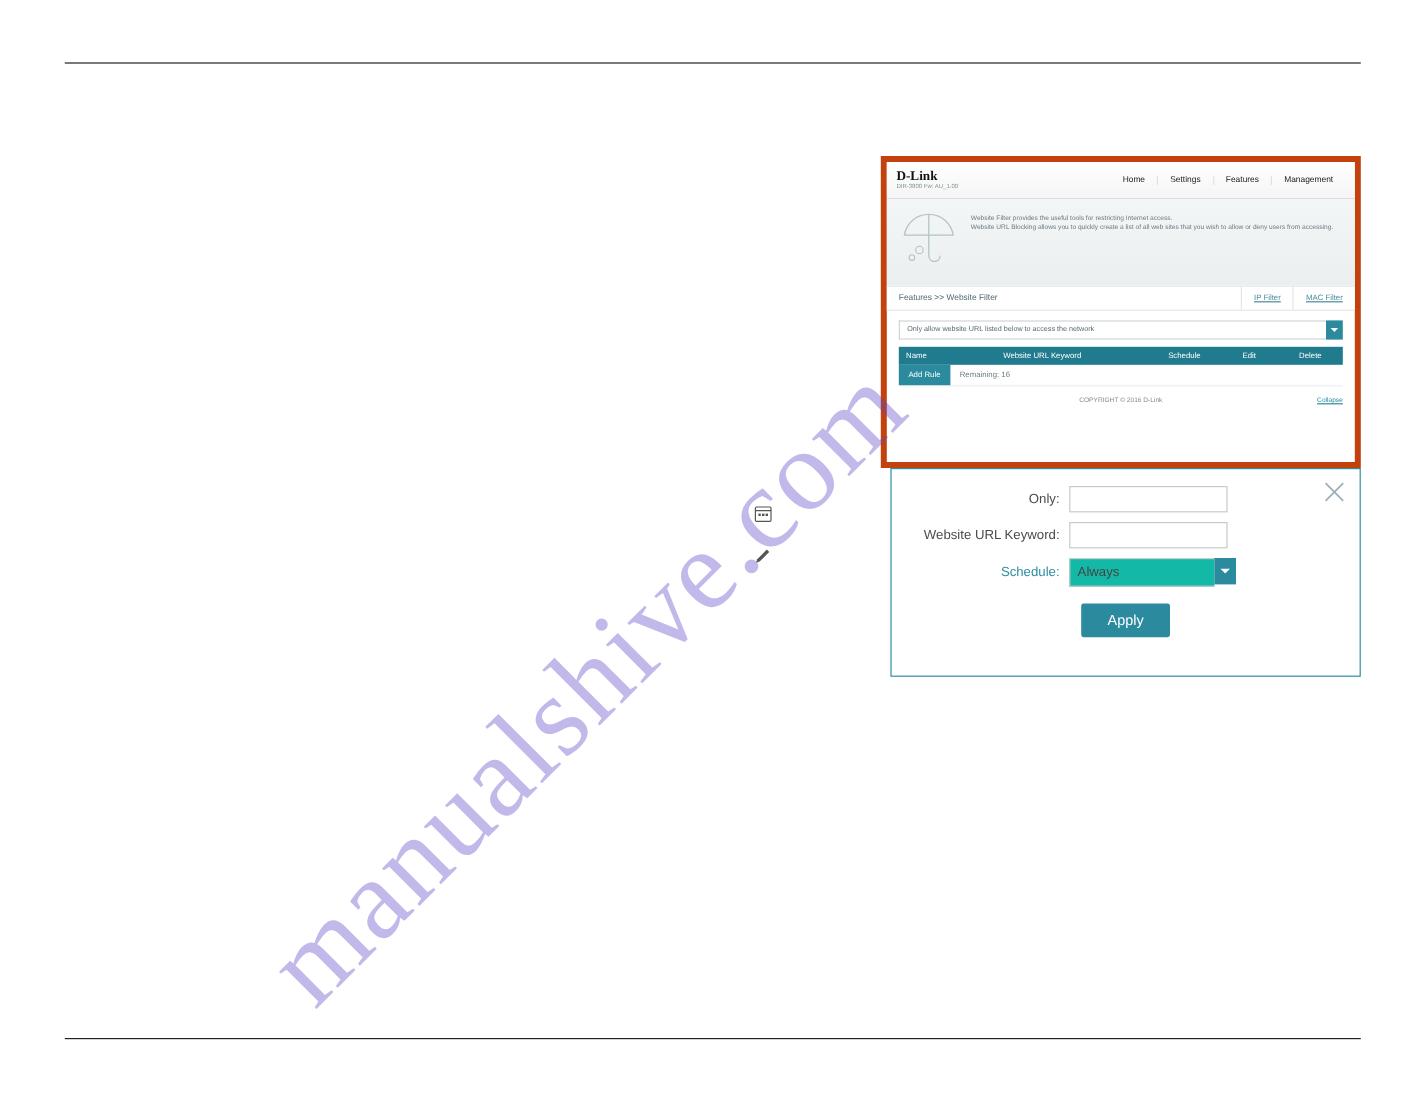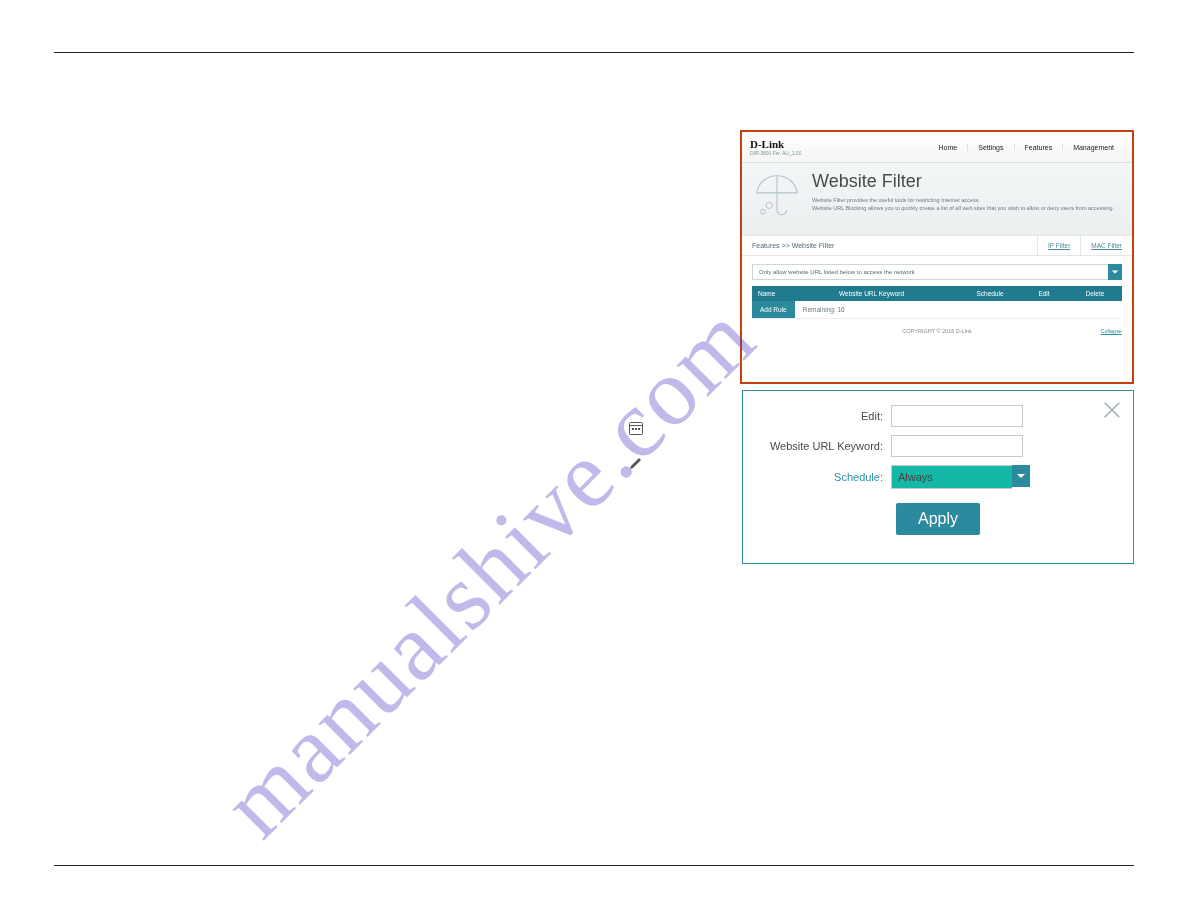--- a/index.html
+++ b/index.html
@@ -11,21 +11,21 @@
   
   .wm{position:absolute;left:200px;top:780px;transform:rotate(-45deg);transform-origin:left top;
       font-size:96px;letter-spacing:2px;color:rgba(95,70,200,.38);font-family:Georgia,'Times New Roman',serif;
       pointer-events:none;user-select:none;white-space:nowrap;z-index:5}
 
   
   .inline-icons{position:absolute;left:628px;top:420px;display:flex;flex-direction:column;gap:16px;color:#555}
   .inline-icons svg{width:16px;height:16px}
 
   
-  .card{position:absolute;border:2px solid #c2410c;background:#fff}
+  .card{position:absolute;border:5px solid #c2410c;background:#fff}
   .card1{right:54px;top:130px;width:390px;height:250px}
   .topbar{height:30px;background:linear-gradient(#fff,#f5f5f5);border-bottom:1px solid #ddd;
           display:flex;align-items:center;justify-content:space-between;padding:0 8px;font-size:7px}
   .brand{display:flex;flex-direction:column;line-height:1}
   .brand b{font-size:11px;font-family:Georgia,serif;color:#111}
   .brand small{color:#7e9398;font-size:5px;margin-top:1px}
   .navlinks{display:flex;gap:0;font-size:7px;color:#222}
   .navlinks span{padding:0 10px;border-left:1px solid #e0e0e0}
   .navlinks span:first-child{border-left:none}
   .hero{display:flex;gap:10px;padding:8px 10px 14px 10px;background:linear-gradient(#f3f6f7,#ebeff0)}
@@ -61,21 +61,21 @@
   .close-x svg{width:22px;height:22px;stroke:#9ab0b6;stroke-width:1.6;fill:none}
   .form-row{display:flex;align-items:center;margin-bottom:8px}
   .form-row label{width:120px;text-align:right;padding-right:8px;font-size:11px;color:#4a4a4a}
   .form-row label.link{color:#2e8fa3;}
   .form-row input[type=text]{width:122px;height:20px;border:1px solid #c2ccce;padding:0 4px;font-size:11px}
   .select-wrap{display:flex}
   .select-wrap .sel{width:108px;height:22px;border:1px solid #c2ccce;border-right:none;padding:0 6px;font-size:11px;color:#444;display:flex;align-items:center;background:#14b8a6}
   .select-wrap .chev{width:18px;height:22px;background:#2b8a9d;display:flex;align-items:center;justify-content:center}
   .select-wrap .chev svg{width:10px;height:10px;fill:#fff}
   .apply-row{display:flex;justify-content:center;margin-top:14px}
-  .apply-btn{background:#2b8a9d;color:#fff;border:none;padding:7px 22px;font-size:16px;border-radius:2px;cursor:pointer}
+  .apply-btn{background:#2b8a9d;color:#fff;border:none;padding:7px 22px;font-size:12px;border-radius:2px;cursor:pointer}
 </style>
 </head>
 <body>
 
 <div class="page">
   <div class="hr hr-top"></div>
   <div class="hr hr-bot"></div>
 
   <div class="wm">manualshive.com</div>
 
@@ -111,21 +111,20 @@
     </div>
     <div class="hero">
       <svg class="umbrella" viewBox="0 0 64 64">
         <path d="M32 6c-14 0-24 10-26 22h52C56 16 46 6 32 6z" fill="none" stroke="#6b8a93" stroke-width="1.4"></path>
         <line x1="32" y1="6" x2="32" y2="50" stroke="#6b8a93" stroke-width="1.4"></line>
         <path d="M32 50c0 4 3 6 6 6s6-2 6-6" fill="none" stroke="#6b8a93" stroke-width="1.4"></path>
         <circle cx="22" cy="44" r="4" fill="none" stroke="#6b8a93" stroke-width="1.2"></circle>
         <circle cx="14" cy="52" r="3" fill="none" stroke="#6b8a93" stroke-width="1.2"></circle>
       </svg>
       <div class="hero-text">
-        <h2>Website Filter</h2>
         <p>
           <span>Website Filter provides the useful tools for restricting Internet access.</span><br>
           <span>Website URL Blocking allows you to quickly create a list of all web sites that you wish to allow or deny users from accessing.</span>
         </p>
       </div>
     </div>
     <div class="crumbs">
       <div class="crumbs-left">Features &gt;&gt; Website Filter</div>
       <div class="crumbs-right">
         <a>IP Filter</a>
@@ -160,21 +159,21 @@
   <div class="card card2">
     <div class="card2-inner">
       <div class="close-x">
         <svg viewBox="0 0 24 24">
             <line x1="4" y1="4" x2="20" y2="20"></line>
             <line x1="20" y1="4" x2="4" y2="20"></line>
           </svg>
       </div>
 
       <div class="form-row">
-        <label>Edit:</label>
+        <label>Only:</label>
         <input type="text" style="">
       </div>
       <div class="form-row">
         <label>Website URL Keyword:</label>
         <input type="text" style="">
       </div>
       <div class="form-row">
         <label class="link">Schedule:</label>
         <div class="select-wrap">
           <div class="sel">Always</div>

